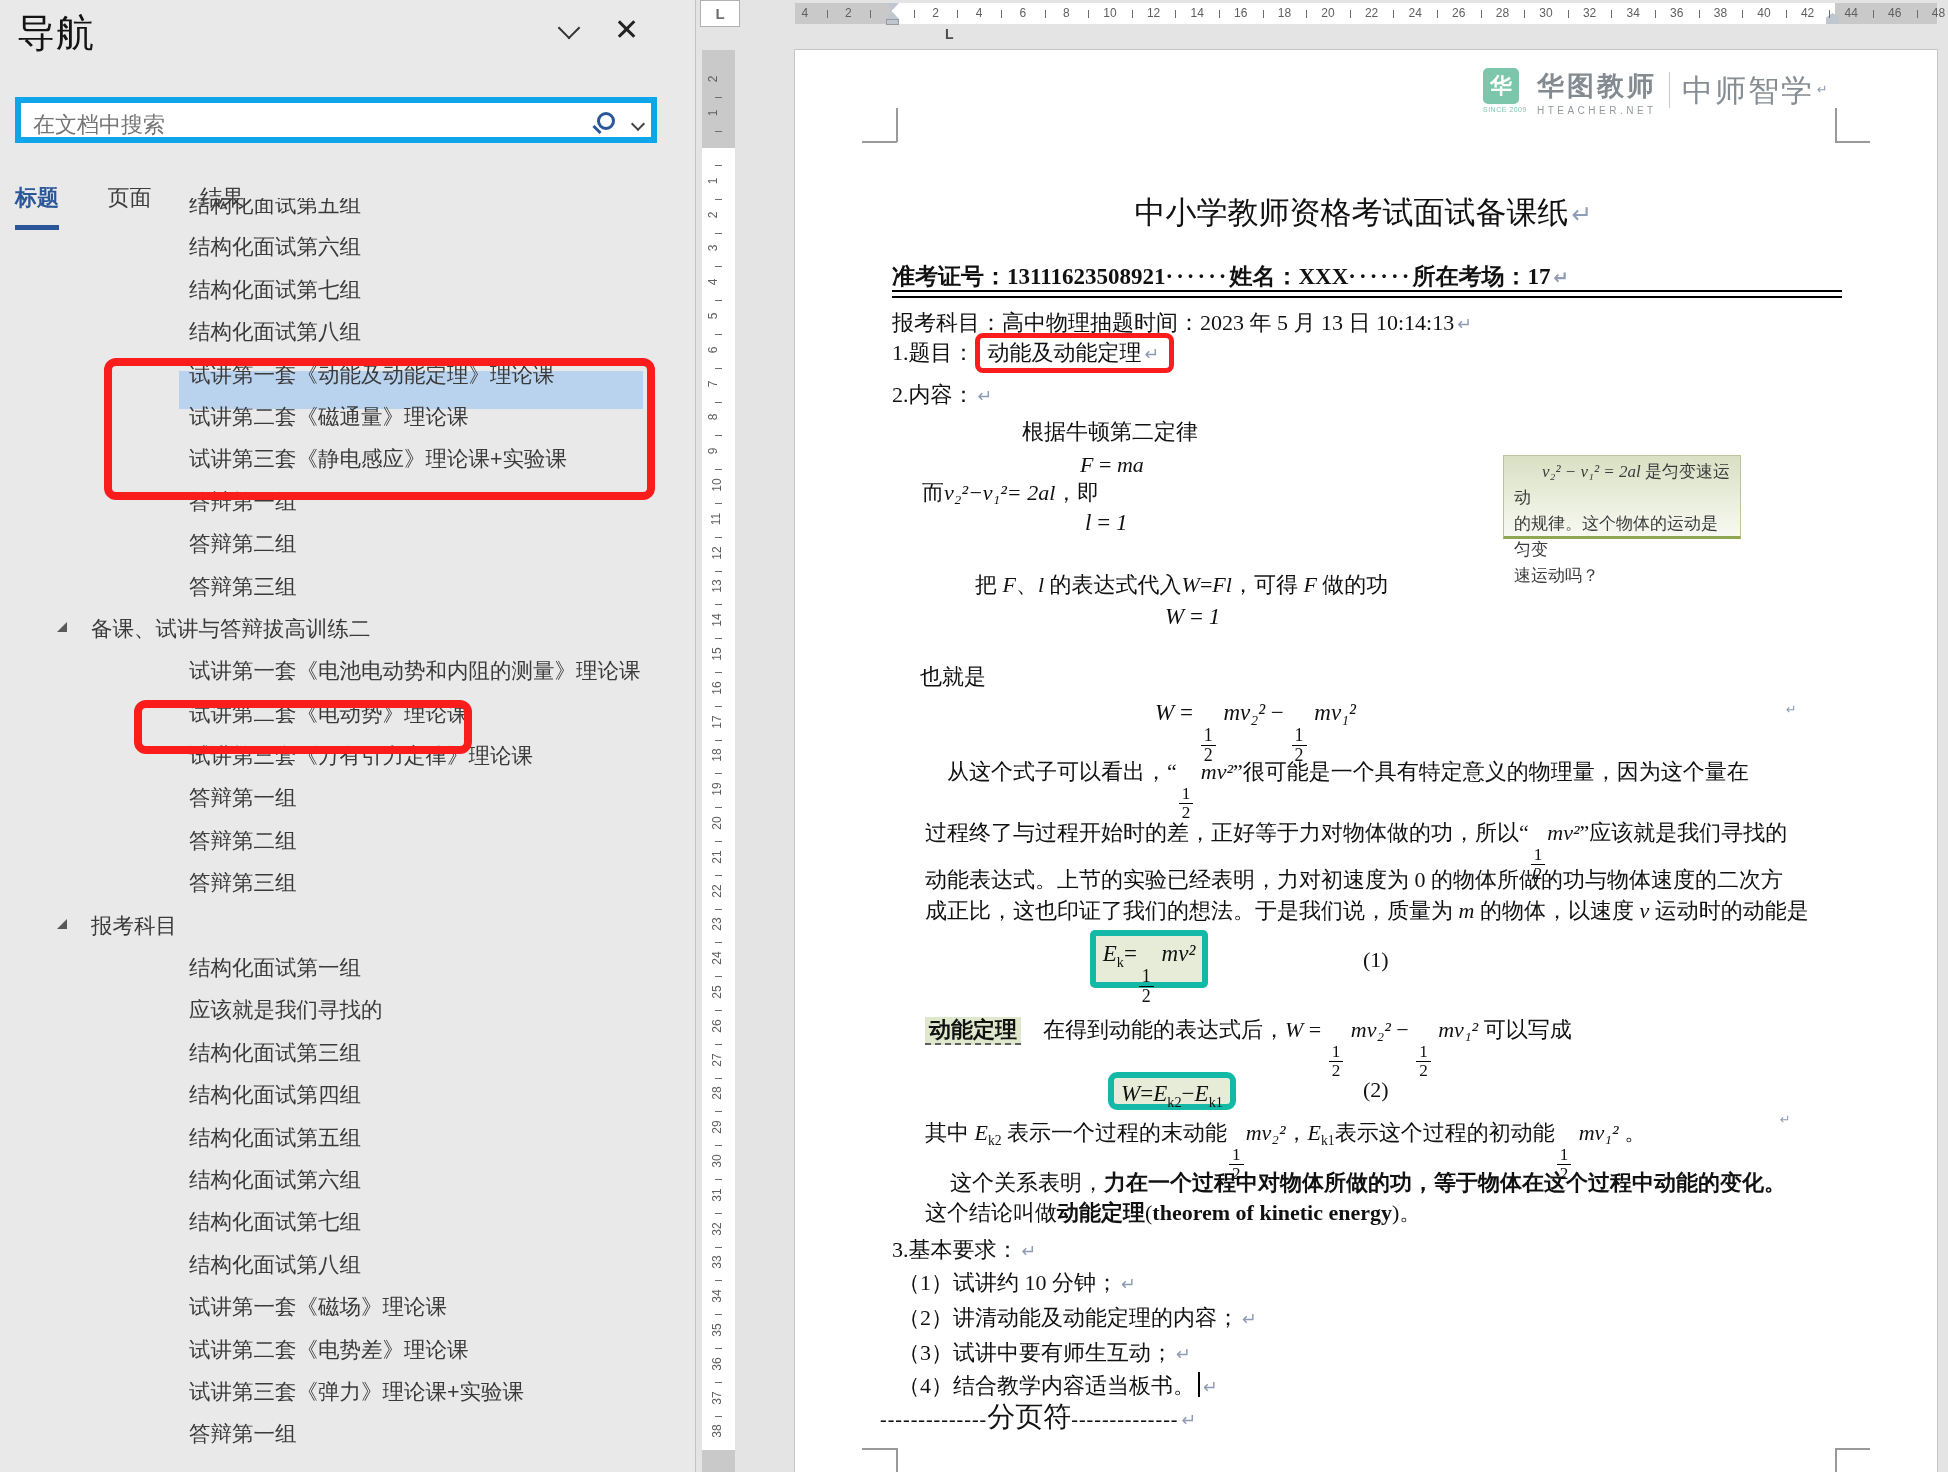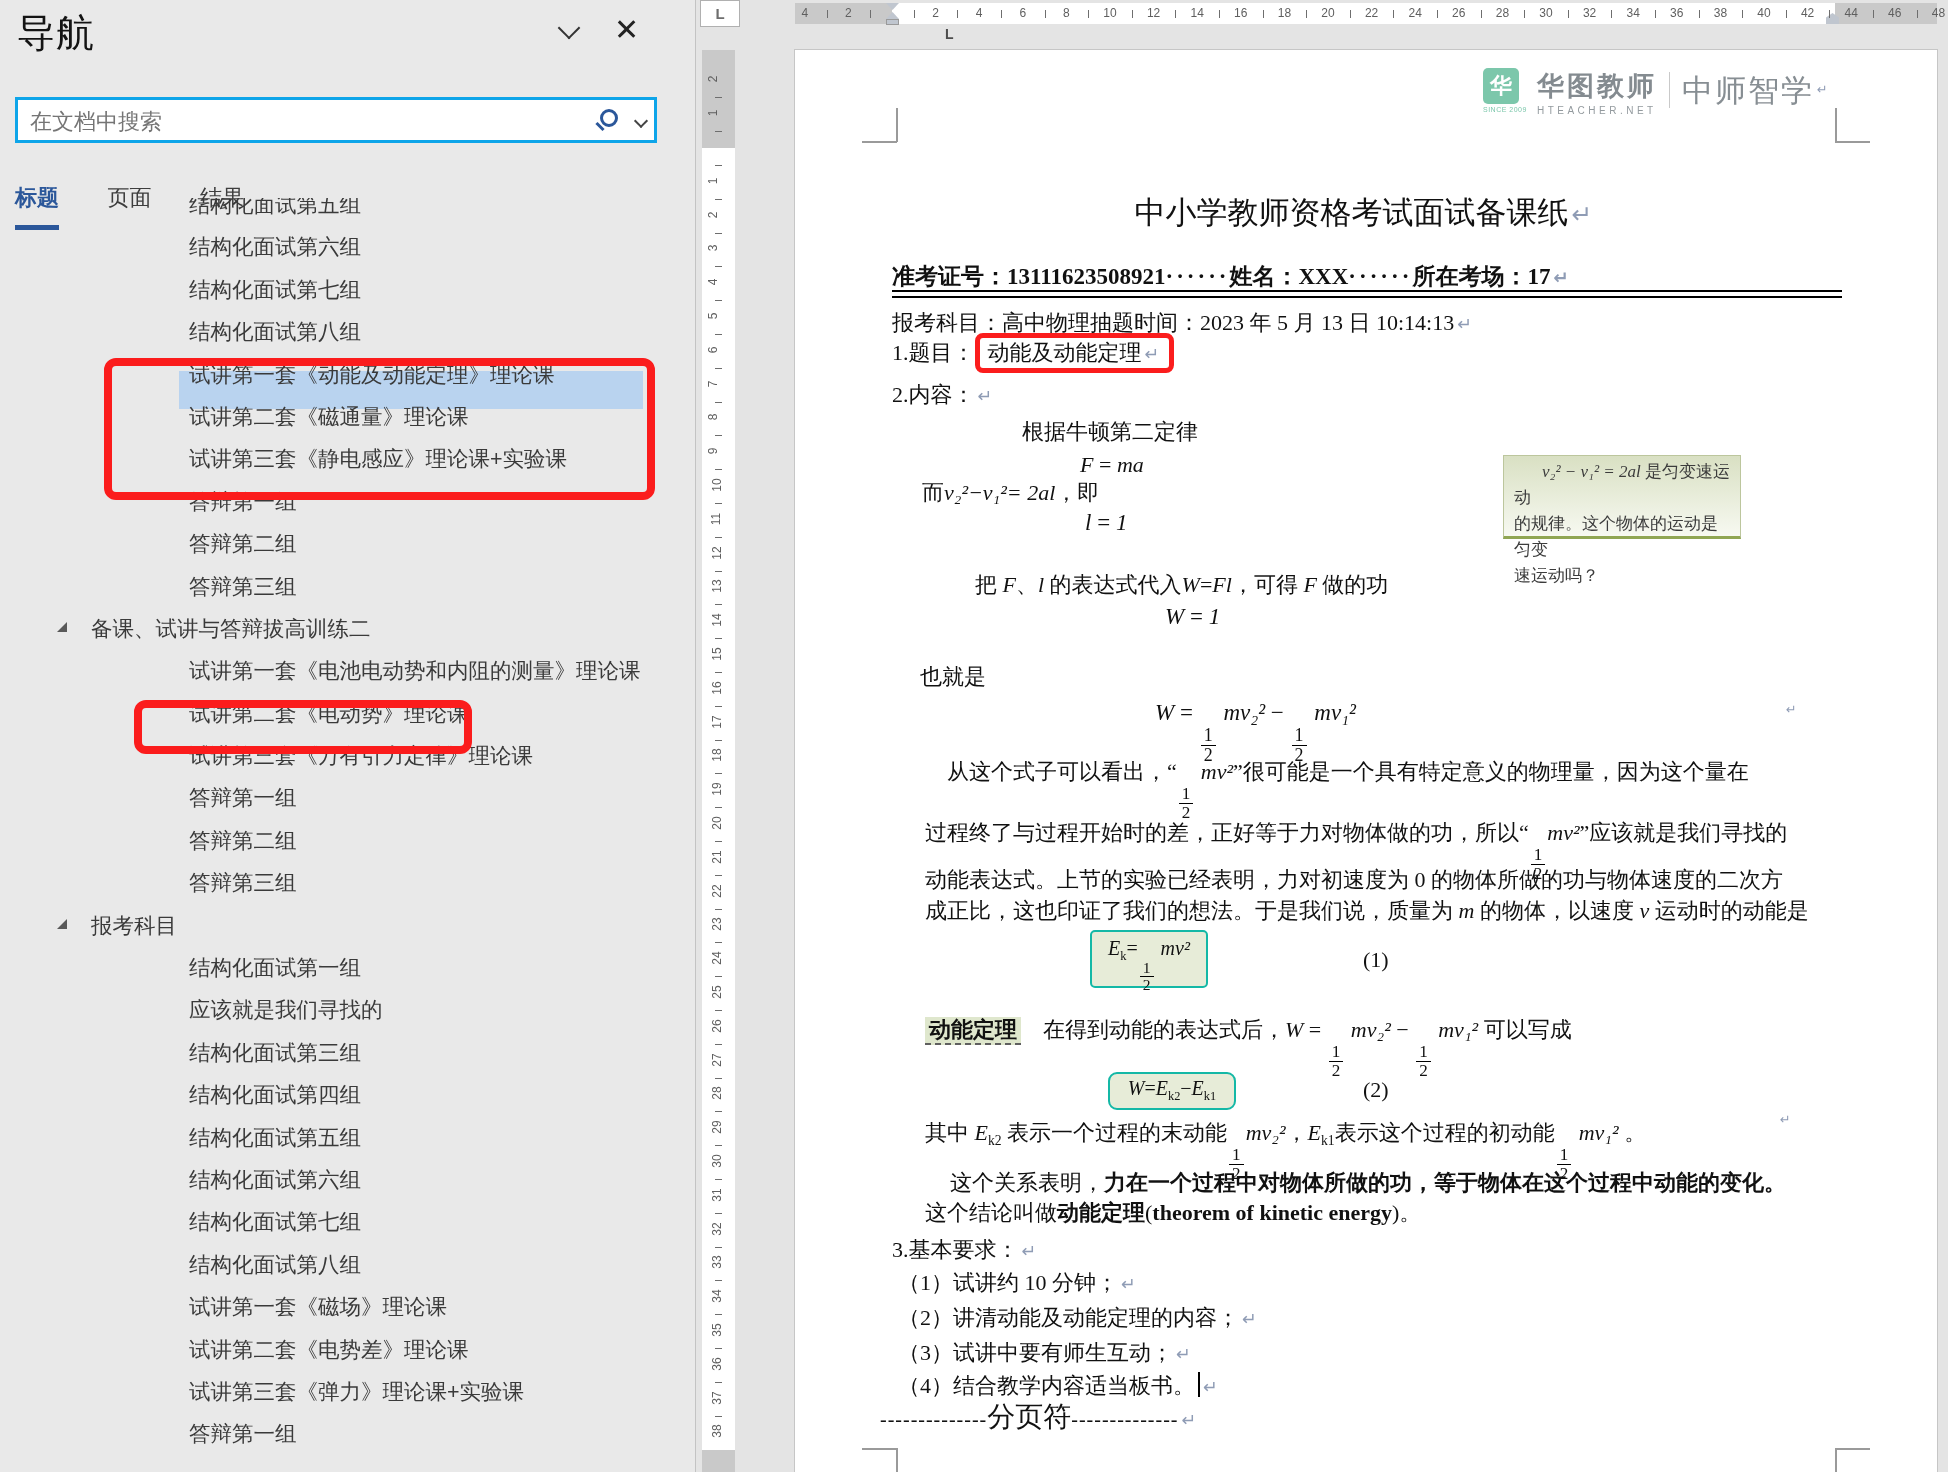--- a/index.html
+++ b/index.html
@@ -5,21 +5,21 @@
   * { margin:0; padding:0; box-sizing:border-box; }
   html,body { width:1948px; height:1472px; overflow:hidden; }
   body { background:#e4e4e4; font-family:"Liberation Sans","DejaVu Sans",sans-serif; position:relative; }
 
   
   #nav-pane { position:absolute; left:0; top:0; width:696px; height:1472px; background:#e9e9e9; border-right:1px solid #c3c3c3; }
   #nav-title { position:absolute; left:17px; top:8px; font-size:38px; color:#141414; letter-spacing:1px; }
   #nav-collapse { position:absolute; left:556px; top:20px; width:26px; height:20px; cursor:pointer; }
   #nav-collapse i { display:block; width:16px; height:16px; border-right:2.5px solid #333; border-bottom:2.5px solid #333; transform:rotate(45deg); margin:0 auto; }
   #nav-close { position:absolute; left:614px; top:12px; font-size:30px; color:#222; font-weight:400; cursor:pointer; line-height:36px; }
-  #nav-search { position:absolute; left:15px; top:97px; width:642px; height:46px; background:#fff; border:3px solid #0ea5e9; }
+  #nav-search { position:absolute; left:15px; top:97px; width:642px; height:46px; background:#fff; border:6px solid #0ea5e9; }
   #nav-search input { position:absolute; left:12px; top:0; width:540px; height:44px; border:none; outline:none; font-size:22px; color:#4a4a4a; background:transparent; font-family:inherit; }
   #search-glass { position:absolute; right:36px; top:9px; width:18px; height:18px; border:3px solid #2b579a; border-radius:50%; }
   #search-glass:after { content:""; position:absolute; left:-8px; top:13px; width:10px; height:3px; background:#2b579a; transform:rotate(45deg); }
   #search-caret { position:absolute; right:8px; top:16px; width:10px; height:10px; border-right:2px solid #444; border-bottom:2px solid #444; transform:rotate(45deg); }
   #nav-tabs { position:absolute; left:15px; top:183px; }
   .nav-tab { display:inline-block; font-size:22px; color:#3d3d3d; margin-right:44px; padding-bottom:12px; cursor:pointer; }
   .nav-tab.active { color:#2b579a; font-weight:bold; border-bottom:5px solid #2b579a; }
   #nav-sel { position:absolute; left:179px; top:371px; width:464px; height:38px; background:#b9d3ef; }
   #nav-list { position:absolute; left:0; top:198px; width:696px; height:1274px; overflow:hidden; }
   .nav-row { position:relative; height:42.4px; font-size:21.5px; color:#3a3a3a; white-space:nowrap; cursor:pointer; }
@@ -85,21 +85,21 @@
   #title2 { left:97px; top:148px; width:943px; text-align:center; font-size:31px; }
   #info-line { left:97px; top:212px; font-weight:bold; font-size:23px; }
   .dotlead { letter-spacing:3px; font-weight:bold; }
   #dbl-rule { position:absolute; left:97px; top:240px; width:950px; height:8px; border-top:2.5px solid #000; border-bottom:2.5px solid #000; }
   #red-topic { border:5px solid #fb1d1d; border-radius:8px; padding:2px 10px 3px 8px; }
 
   
   #callout { position:absolute; left:708px; top:405px; width:238px; height:84px; background:linear-gradient(#d9e0c3,#f7f9f1); border:1px solid #bcc69d; border-bottom:3.5px solid #90a653; font-family:"Liberation Sans","DejaVu Sans",sans-serif; font-size:17px; color:#3c3c3c; line-height:26px; padding:3px 8px 0 10px; }
   #callout .math { font-size:17px; }
 
-  .eqbox { position:absolute; background:#e7ecd8; border:2px solid #14b8a6; text-align:center; font-size:20px; }
+  .eqbox { position:absolute; background:#e7ecd8; border:6px solid #14b8a6; text-align:center; font-size:23px; }
   #eq-ek { left:295px; top:880px; width:118px; height:58px; border-radius:5px; padding-top:5px; }
   #eq-wk { left:313px; top:1022px; width:128px; height:38px; border-radius:9px; padding-top:3px; }
   .eqtag { position:absolute; left:568px; font-size:22px; }
   #dnl-label { background:#dfe7cd; font-weight:bold; border-bottom:2.5px dashed #5f5f5f; padding:0 4px 1px 4px; }
   #text-cursor { display:inline-block; width:2px; height:25px; background:#000; vertical-align:-4px; margin-left:3px; }
   #pb-label { font-size:28px; }
   .dash { letter-spacing:1px; font-size:20px; }
 </style>
 </head>
 <body>

